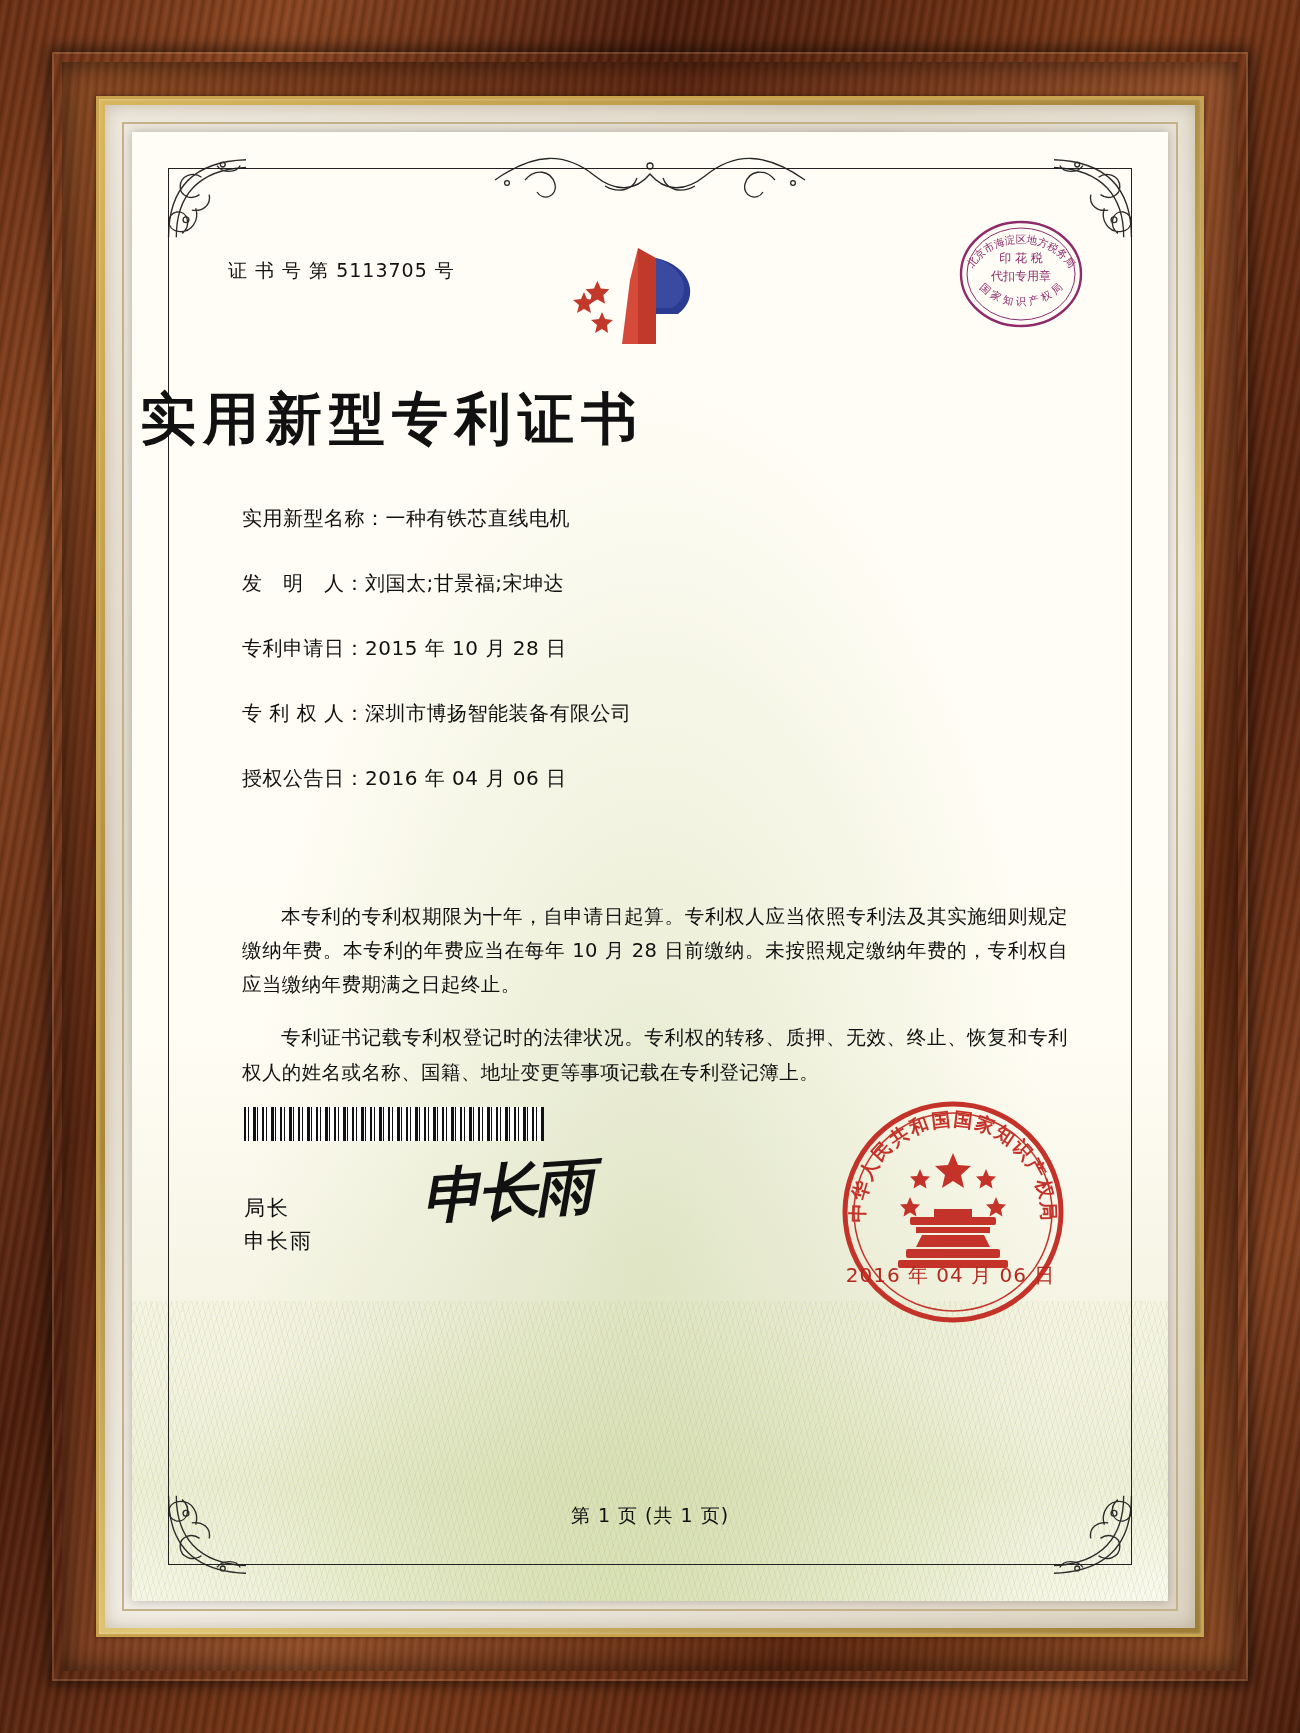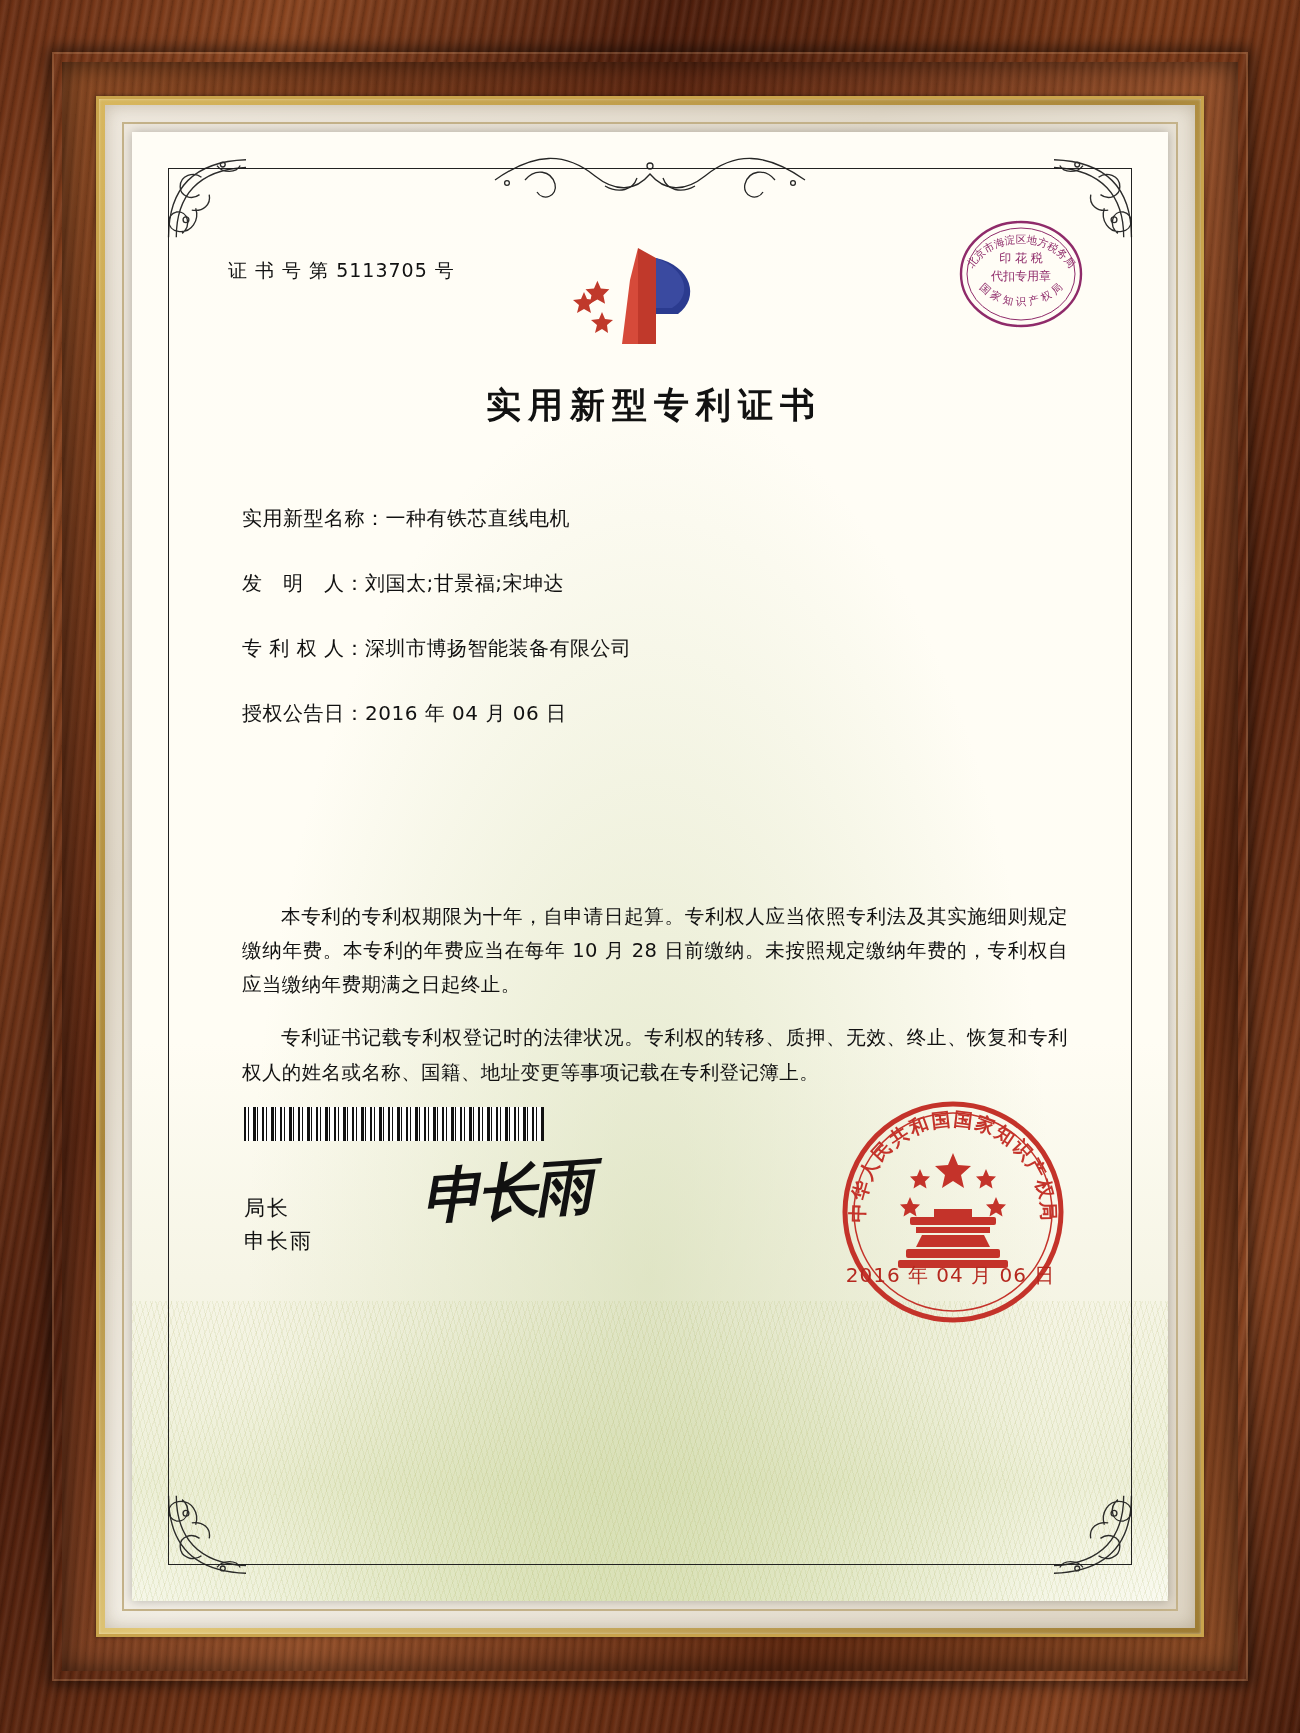--- a/index.html
+++ b/index.html
@@ -88,22 +88,22 @@
     font-family:"DejaVu Sans","Liberation Sans",sans-serif;
   }
   .logo{
     position:absolute;left:50%;top:108px;transform:translateX(-50%);
     width:180px;height:115px;
   }
   .tax-seal{
     position:absolute;right:72px;top:78px;width:150px;height:128px;
   }
   .title{
-    position:absolute;left:8px;right:0;top:250px;text-align:center;
-    font-size:35px;font-weight:bold;letter-spacing:7px;color:#111;
+    position:absolute;left:8px;right:0;top:250px;text-align:left;
+    font-size:56px;font-weight:bold;letter-spacing:7px;color:#111;
     font-family:"DejaVu Sans","Liberation Sans",sans-serif;
   }
 
   .fields{position:absolute;left:110px;right:90px;top:372px;}
   .field{font-size:20px;color:#111;margin-bottom:37px;line-height:1.4;letter-spacing:.5px;}
   .field .lbl{display:inline;}
   .field .val{display:inline;}
   .field.mono .val{font-family:"DejaVu Sans Mono","Liberation Mono",monospace;letter-spacing:1px;font-size:19px;}
 
   .paras{position:absolute;left:110px;right:100px;top:748px;}
@@ -248,20 +248,23 @@
     </div>
 
     <div class="title">实用新型专利证书</div>
 
     <div class="fields">
       <div class="field">
         <span class="lbl">实用新型名称：</span><span class="val">一种有铁芯直线电机</span>
       </div>
       <div class="field">
         <span class="lbl">发　明　人：</span><span class="val">刘国太;甘景福;宋坤达</span>
+      </div>
+      <div class="field">
+        <span class="lbl">专利申请日：</span><span class="val">2015 年 10 月 28 日</span>
       </div>
       <div class="field">
         <span class="lbl">专 利 权 人：</span><span class="val">深圳市博扬智能装备有限公司</span>
       </div>
       <div class="field">
         <span class="lbl">授权公告日：</span><span class="val">2016 年 04 月 06 日</span>
       </div>
     </div>
 
     <div class="paras">
@@ -295,14 +298,15 @@
           <rect x="78" y="130" width="74" height="6"></rect>
           <path d="M84 138 h62 l6 12 H78 z"></path>
           <rect x="68" y="152" width="94" height="9" rx="2"></rect>
           <rect x="60" y="163" width="110" height="8" rx="2"></rect>
           <path d="M96 112 h38 v8 h-38z"></path>
         </g>
       </svg>
     </div>
     <div class="seal-date">2016 年 04 月 06 日</div>
 
+    <div class="page-no">第 1 页 (共 1 页)</div>
   </div>
 </div>
 
 </body></html>

